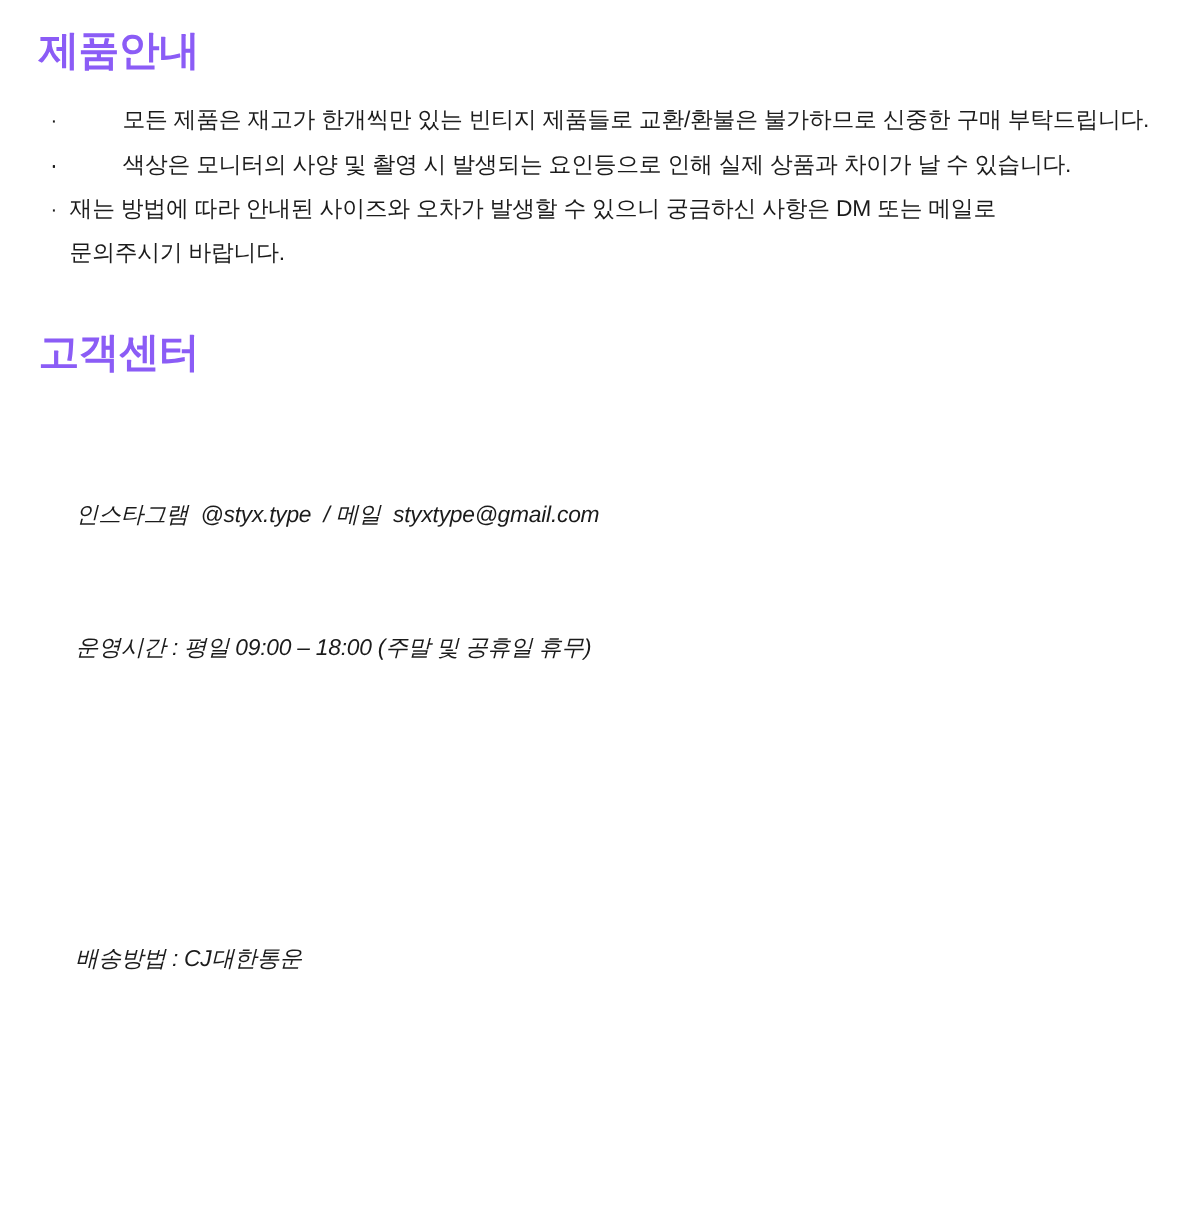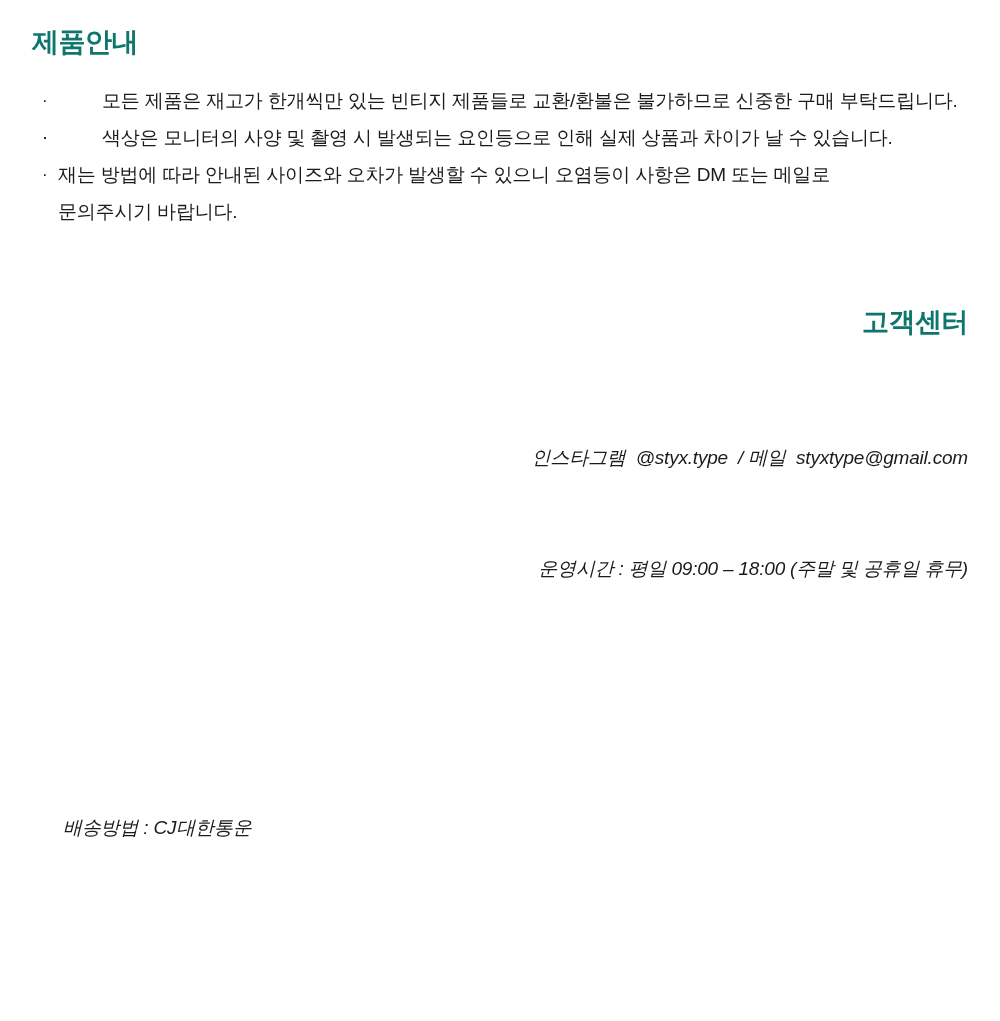--- a/index.html
+++ b/index.html
@@ -9,42 +9,42 @@
     height: 1021px;
     box-sizing: border-box;
     padding: 28px 32px 0 32px;
     background: #ffffff;
     color: #1b1b1b;
     font-family: "Liberation Sans", "DejaVu Sans", sans-serif;
     overflow: hidden;
   }
   .section-title {
     margin: 0;
-    font-size: 27px;
+    font-size: 34px;
     line-height: 28px;
     font-weight: 700;
-    color: #0f766e;
+    color: #8b5cf6;
     letter-spacing: -0.5px;
   }
   .bullets {
     list-style: none;
     margin: 0;
     padding: 0;
     font-size: 19px;
     line-height: 37px;
     letter-spacing: -0.2px;
   }
   .bullets li { position: relative; }
   .lv1 { margin-top: 26px; }
   .lv1 li { padding-left: 26px; }
   .lv1 .dot { position: absolute; left: 10px; top: 0; }
   .dot { font-size: 17px; color: #1b1b1b; }
   .txt { display: inline; margin-left: 44px; }
   .txt-block { display: block; }
-  .section-customer { margin-top: 78px; text-align: right; }
+  .section-customer { margin-top: 50px; }
   .section-shipping { margin-top: 74px; }
   .plain-lines {
     margin-top: 29px;
     padding-left: 31px;
     font-size: 19px;
     line-height: 37px;
     letter-spacing: -0.2px;
     white-space: pre-wrap;
     font-style: italic;
   }
@@ -67,21 +67,21 @@
       </li>
       <li>
         <span class="dot">·</span>
       </li>
       <li>
         <span class="dot">·</span>
         <span class="txt">색상은 모니터의 사양 및 촬영 시 발생되는 요인등으로 인해 실제 상품과 차이가 날 수 있습니다.</span>
       </li>
       <li>
         <span class="dot">·</span>
-        <span class="txt-block">재는 방법에 따라 안내된 사이즈와 오차가 발생할 수 있으니 오염등이 사항은 DM 또는 메일로</span>
+        <span class="txt-block">재는 방법에 따라 안내된 사이즈와 오차가 발생할 수 있으니 궁금하신 사항은 DM 또는 메일로</span>
         <span class="txt-block">문의주시기 바랍니다.</span>
       </li>
     </ul>
   </section>
 
   <section class="section-customer">
     <h2 class="section-title">고객센터</h2>
     <div class="plain-lines">
       <div>인스타그램  @styx.type  / 메일  styxtype@gmail.com</div>
       <div>운영시간 : 평일 09:00 – 18:00 (주말 및 공휴일 휴무)</div>

